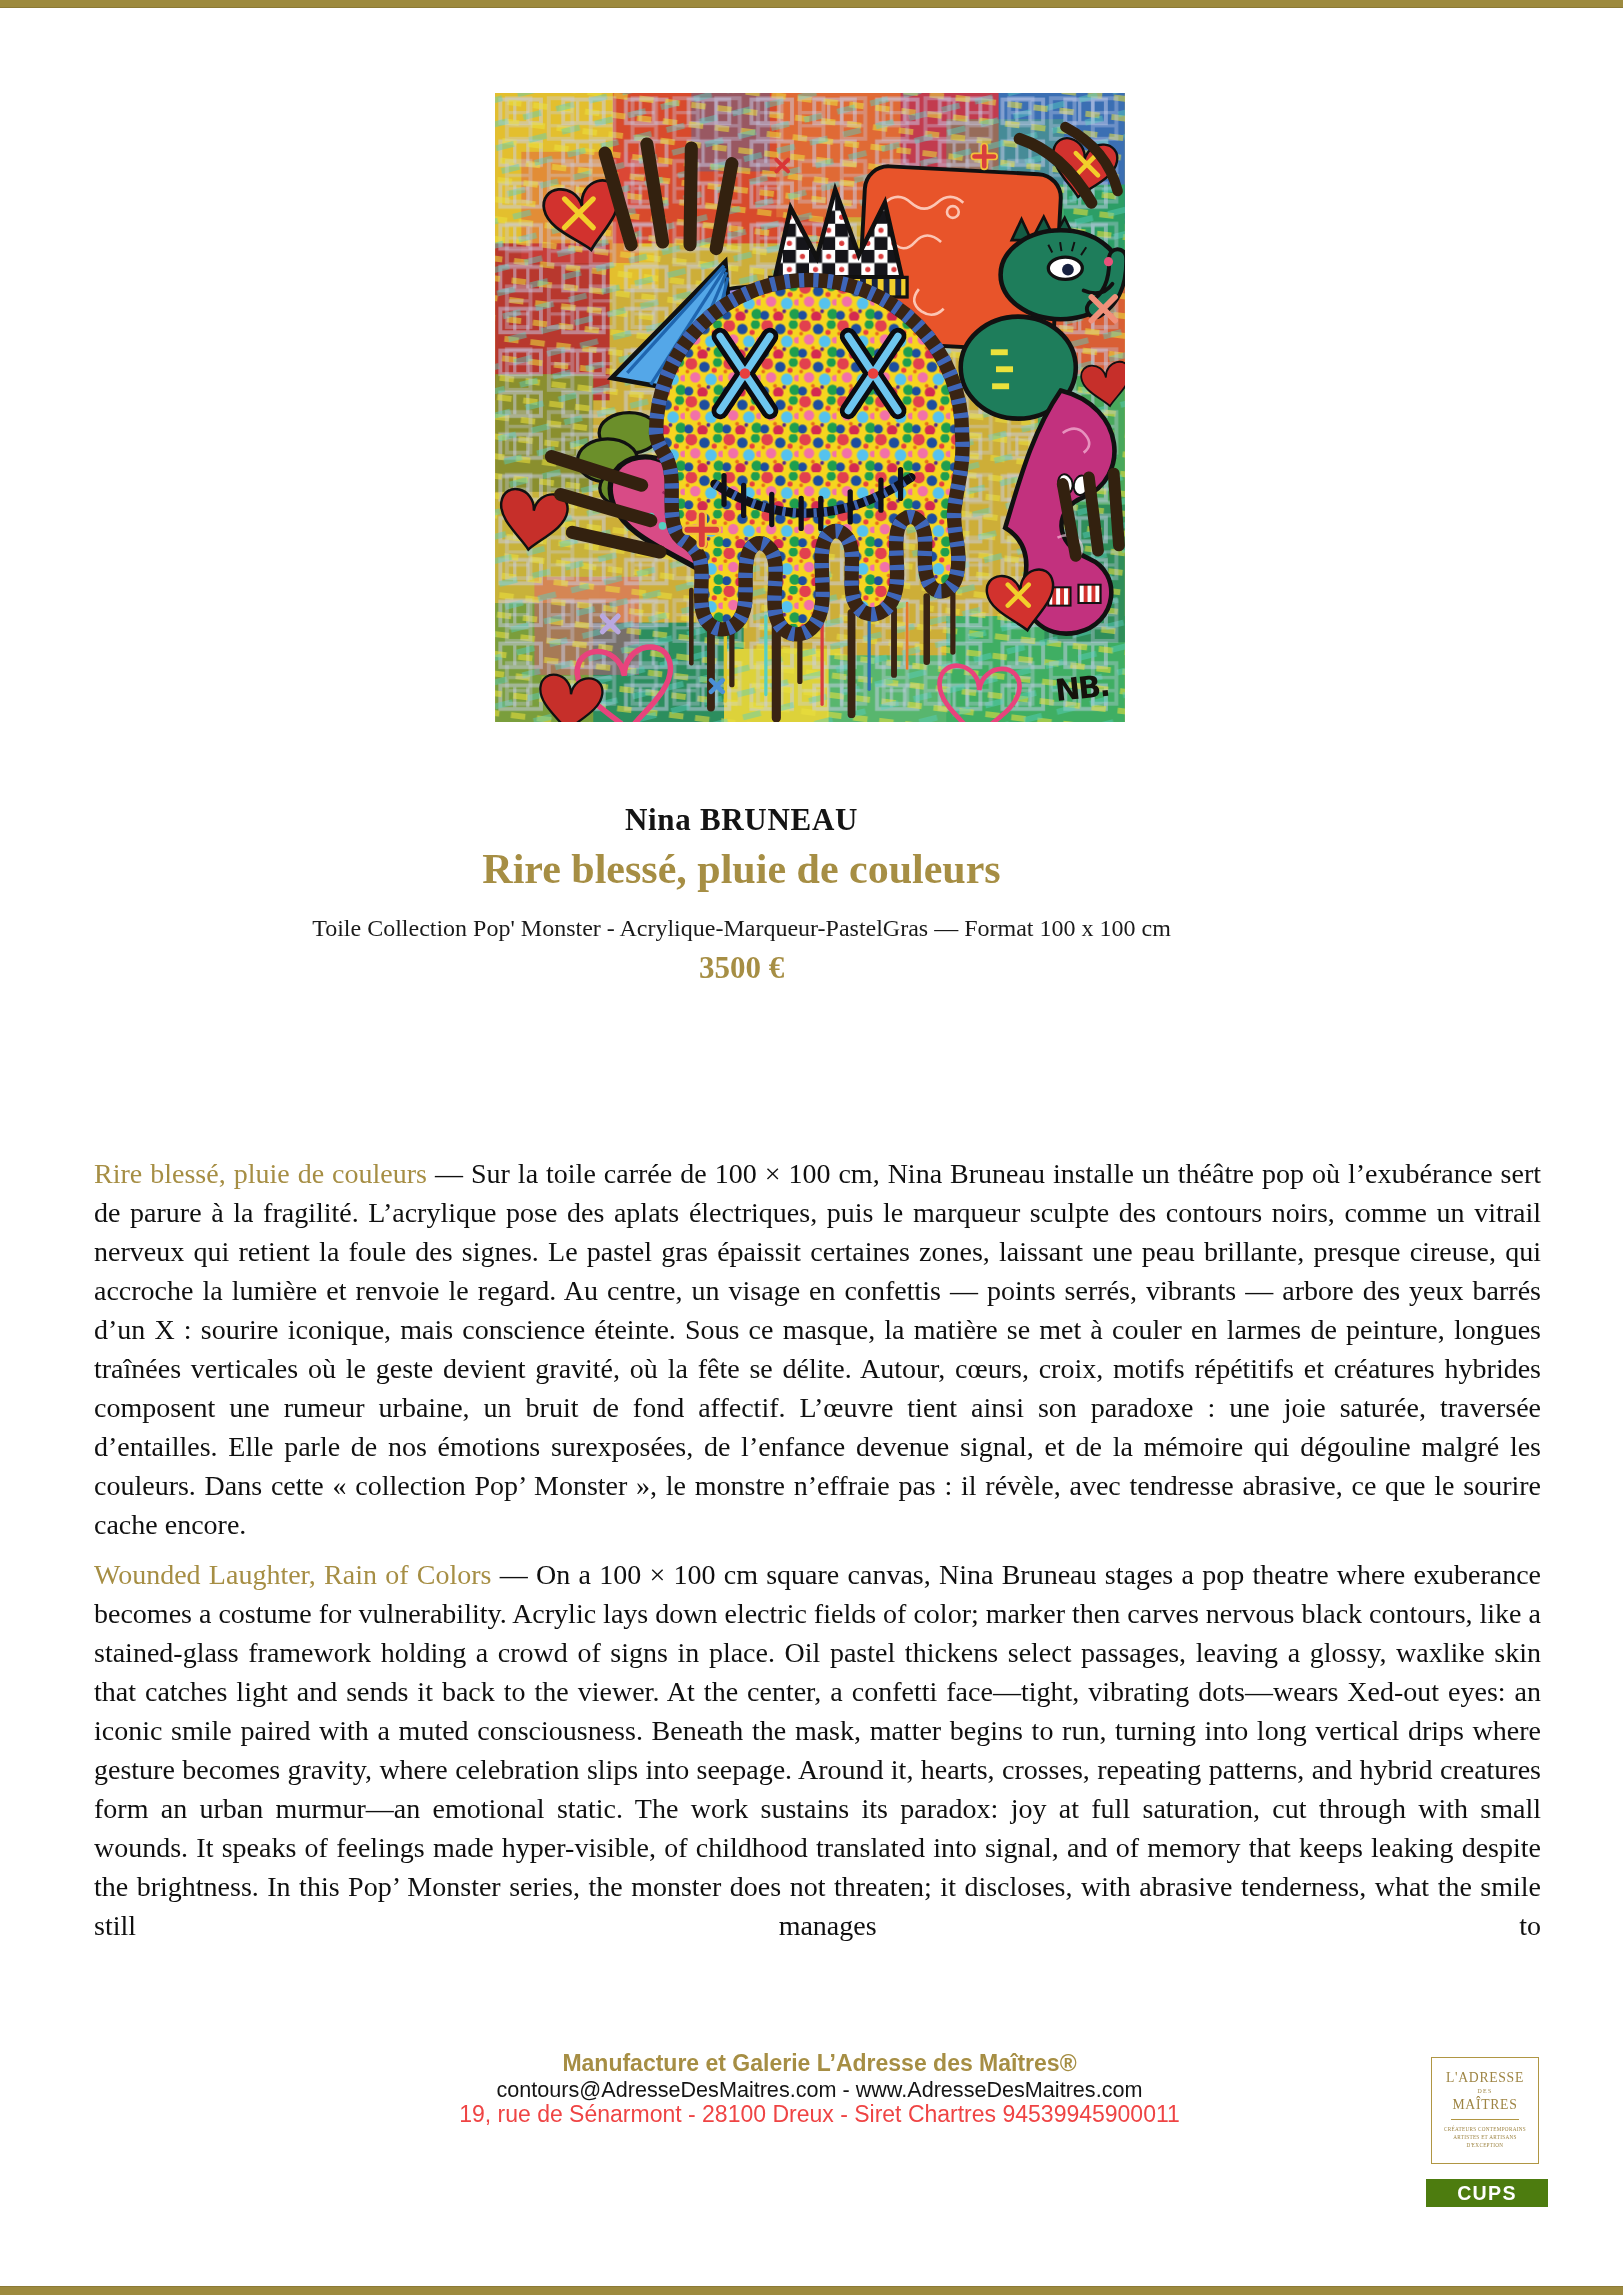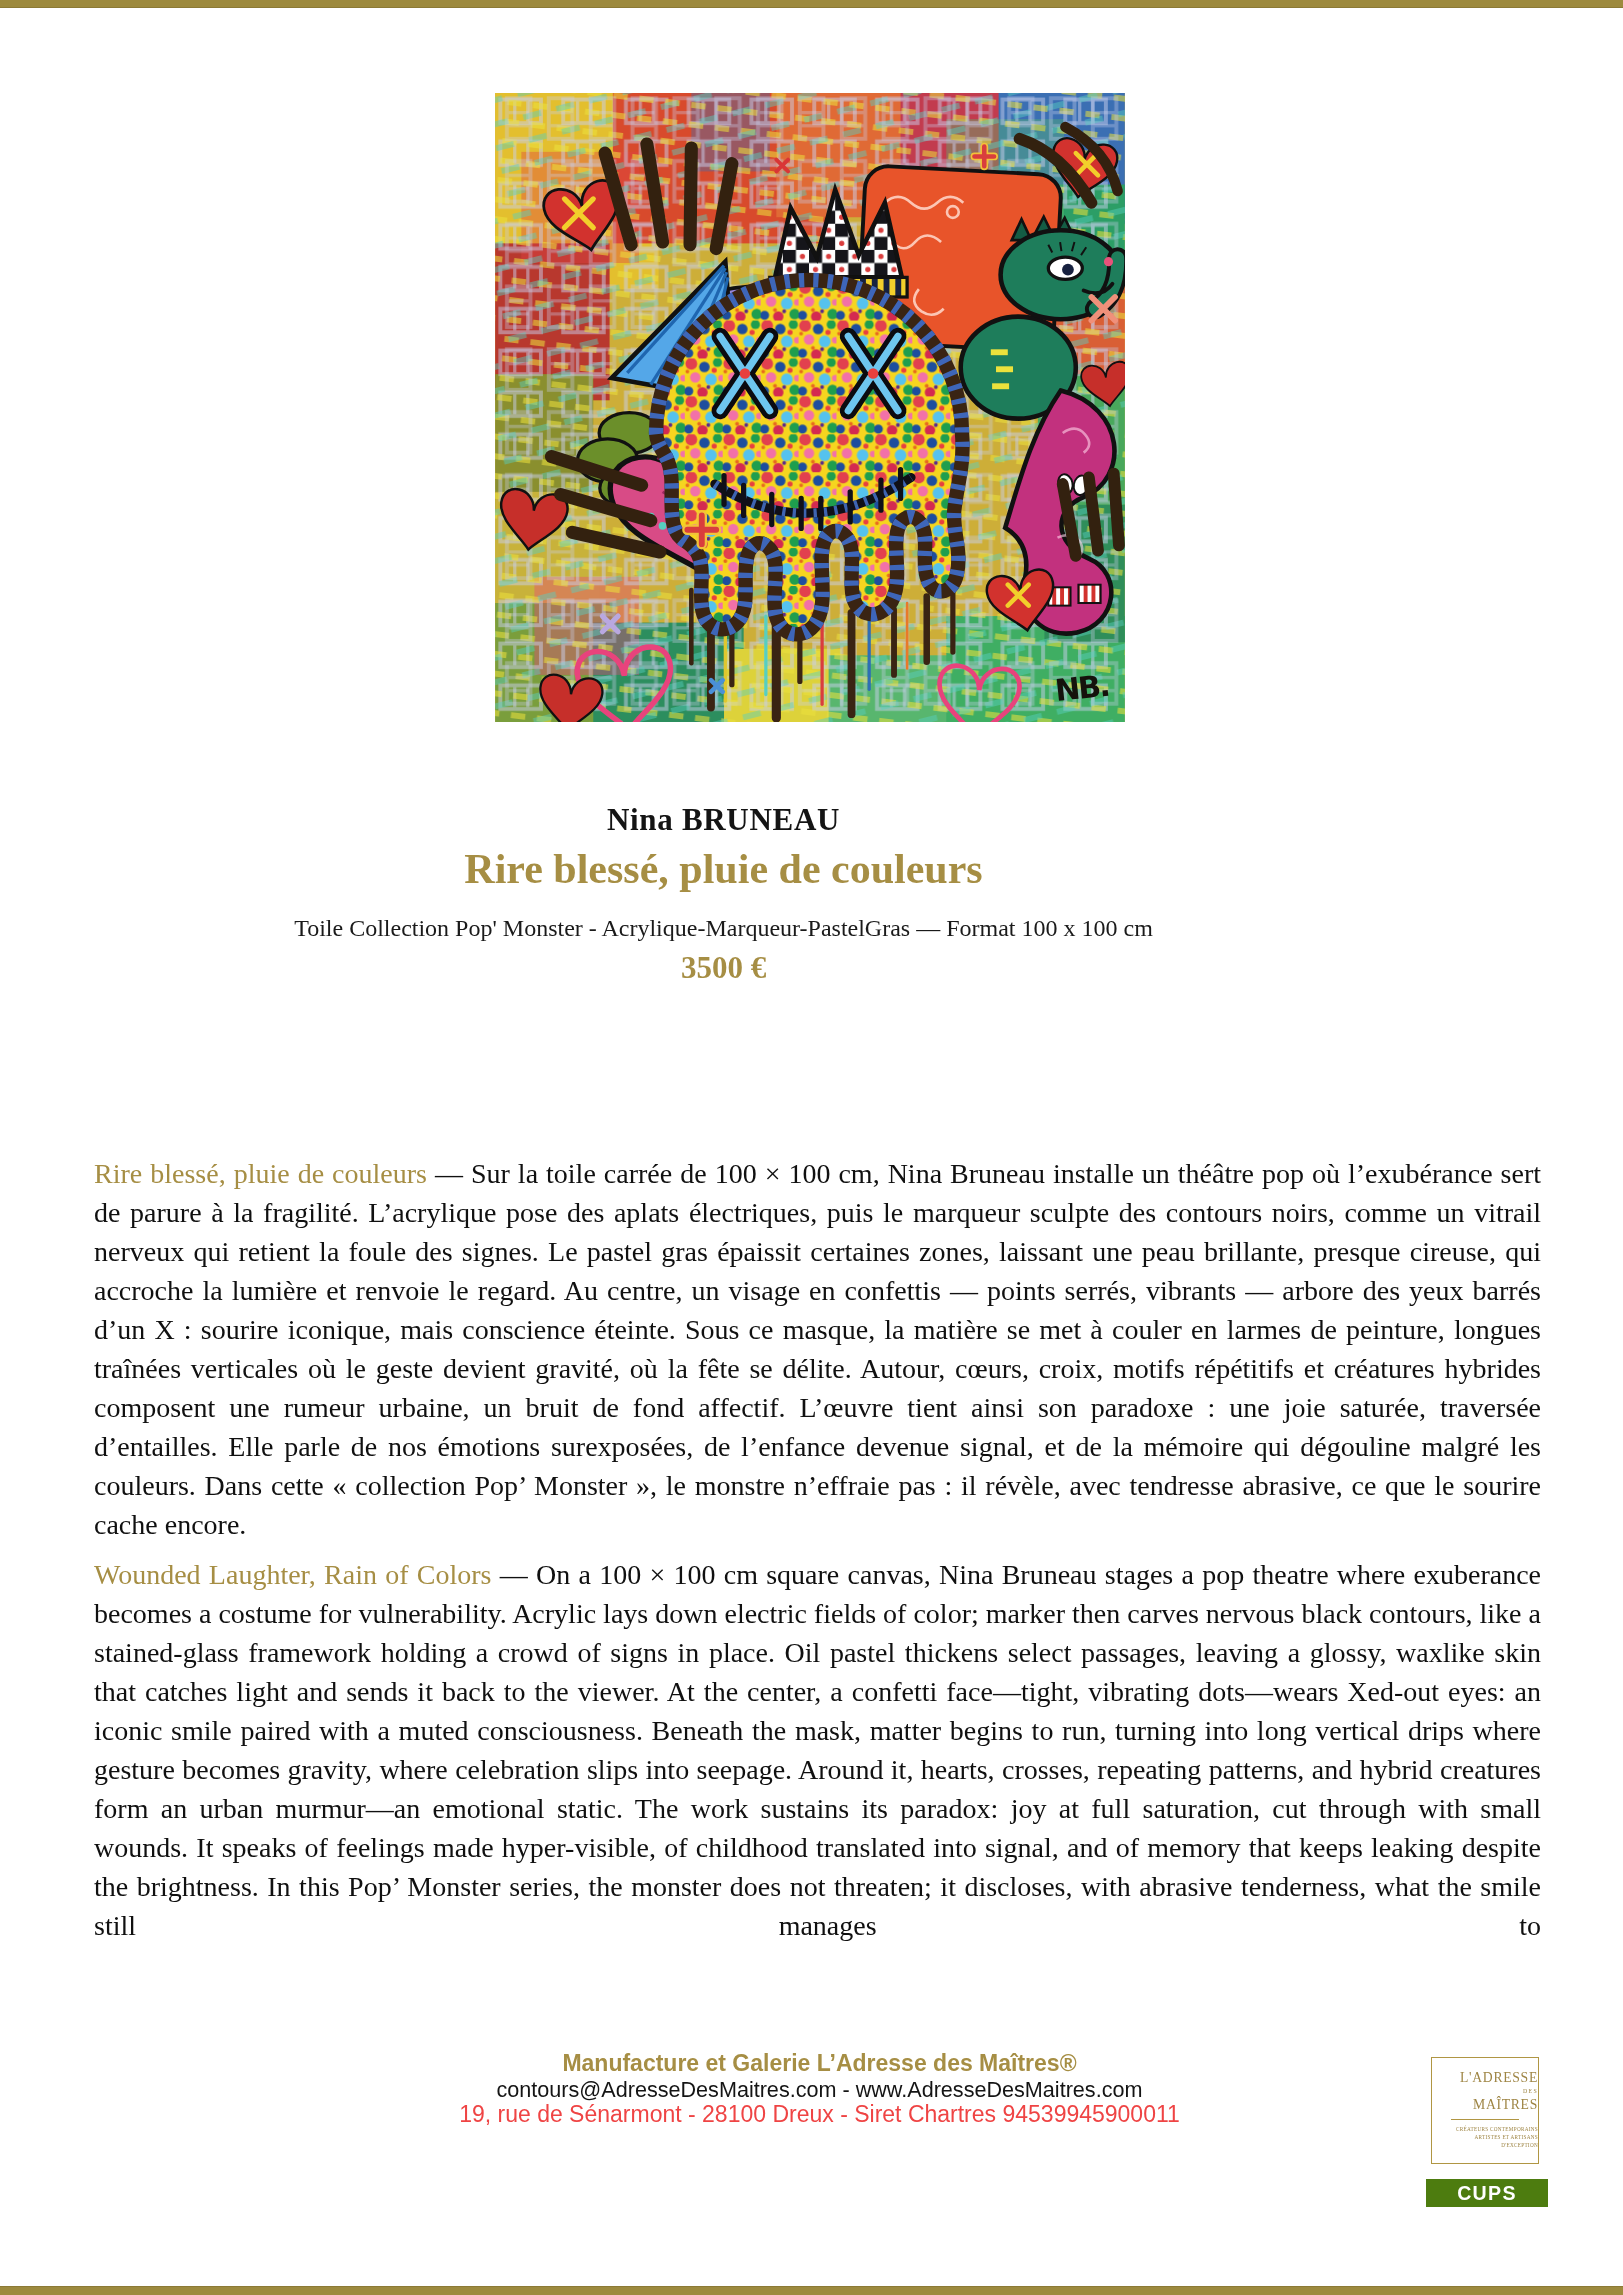--- a/index.html
+++ b/index.html
@@ -2,38 +2,38 @@
 <html style="font-size:10.5px"><head>
 <meta charset="utf-8">
 <style>
   html,body{margin:0;padding:0;background:#ffffff;}
   .page{position:relative;width:1623px;height:2295px;background:#ffffff;overflow:hidden;
         font-family:"Liberation Serif", serif;color:#111;}
   .bar{position:absolute;left:0;width:1623px;}
   .bar-top{top:0;height:7.2px;background:#9D8A3E;border-bottom:1.3px solid #8B7A36;}
   .bar-bottom{top:2286px;height:9.8px;background:#9D8A3E;border-top:1.3px solid #8B7A36;}
   .artwork{position:absolute;left:495px;top:93px;width:630px;height:629px;}
-  .centered{position:absolute;left:0;width:1447px;text-align:center;}
+  .centered{position:absolute;left:18px;width:1447px;text-align:center;}
   .artist{top:802px;font-size:31px;font-weight:bold;color:#141414;letter-spacing:0.7px;}
   .title{top:845px;font-size:42px;font-weight:bold;color:#A68E44;}
   .details{top:915px;font-size:24px;color:#1a1a1a;}
   .price{top:950px;font-size:31px;font-weight:bold;color:#A68E44;text-align:center;}
   .para{position:absolute;left:94px;width:1447px;font-size:28px;line-height:39px;
         text-align:justify;color:#101010;}
   .para .lead{color:#A68E44;}
   .para-fr{top:1126px;}
   .para-en{top:1527px;text-align-last:justify;}
   .footer{position:absolute;left:0;top:2051px;width:1623px;text-align:center;
           font-family:"Liberation Sans", sans-serif;padding-left:8px;}
   .f-line{line-height:25.5px;}
   .f-gold{font-size:23px;font-weight:bold;color:#A68E44;}
   .f-dark{font-size:21.6px;color:#141414;}
   .f-dark2{font-size:23px;color:#ef4444;}
   .logo{position:absolute;left:1431px;top:2057px;width:106px;height:105px;
-        border:1.3px solid #B09643;text-align:right;color:#9E8544;
+        border:1.3px solid #B09643;text-align:center;color:#9E8544;
         font-family:"Liberation Serif", serif;}
   .logo-l1,.logo-l3{font-size:13.7px;letter-spacing:0.7px;line-height:15.7px;}
   .logo-l1{margin-top:11.8px;}
   .logo-l2{font-size:5.9px;letter-spacing:1.3px;line-height:8.5px;margin:1.3px 0;}
   .logo-div{width:68px;margin:7.2px auto 5.9px auto;border-top:1.3px solid #B09643;}
   .logo-sub{font-size:5.2px;letter-spacing:0.3px;line-height:7.9px;}
   .cups{position:absolute;left:1426px;top:2179px;width:122px;height:28px;background:#4d7c0f;
         color:#ffffff;font-family:"Liberation Sans", sans-serif;font-weight:bold;
         font-size:19.6px;line-height:28px;text-align:center;letter-spacing:1.3px;}
 </style>

